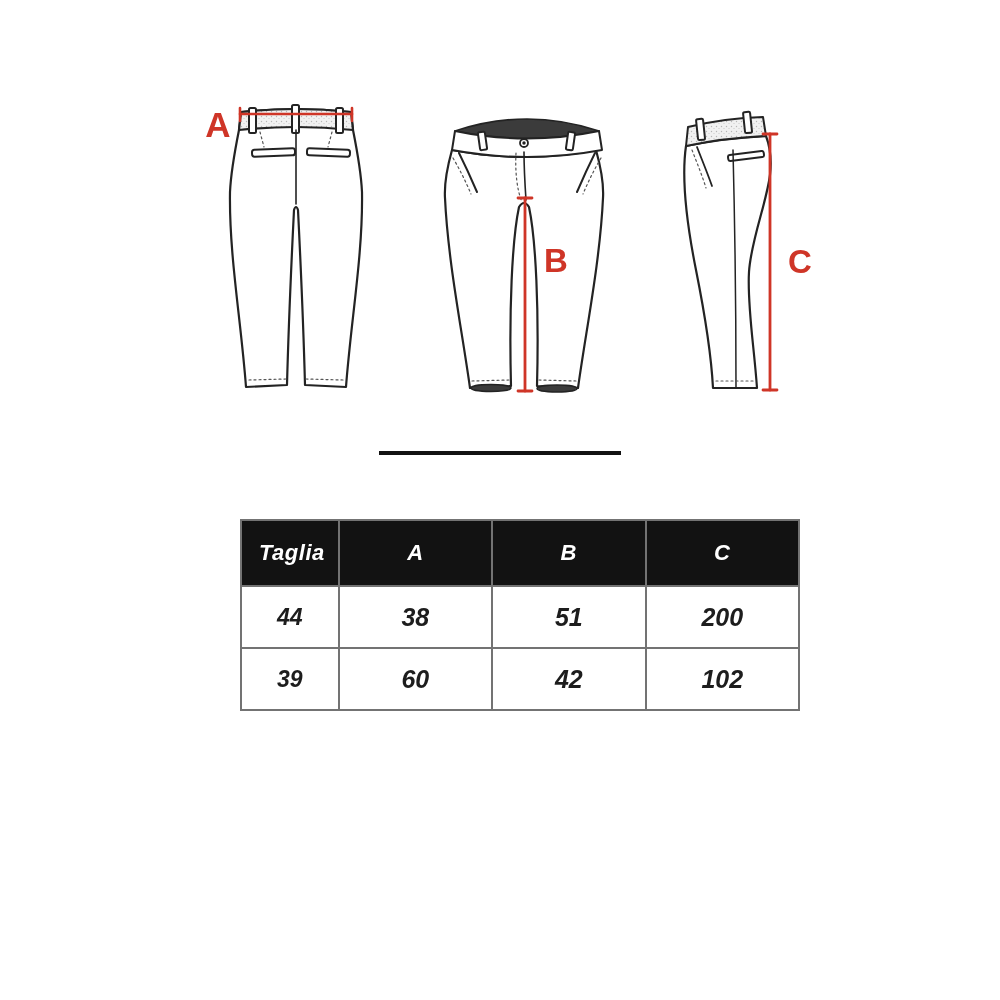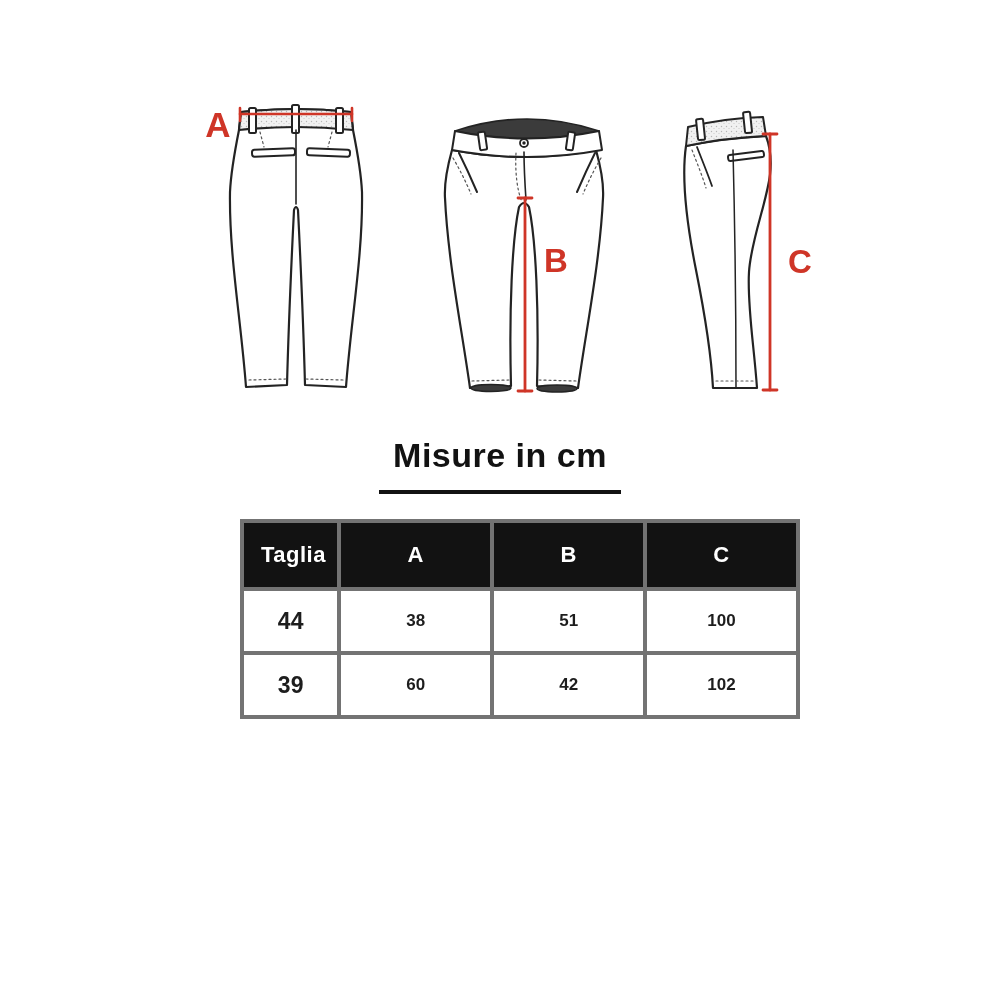--- a/index.html
+++ b/index.html
@@ -17,35 +17,36 @@
   }
   .title-underline{
     width:242px;height:4px;background:#121212;margin:15px auto 0 auto;
   }
 
   table.size-table{
     position:absolute;left:240px;top:519px;width:560px;
     border-collapse:collapse;table-layout:fixed;
   }
   table.size-table th, table.size-table td{
-    border:4px solid #737373;
+    border:2px solid #737373;
+    font-style:italic;
   }
   table.size-table col.c-taglia{width:17.5%;}
   table.size-table col.c-val{width:27.5%;}
   thead th{
     height:62px;background:#121212;color:#ffffff;
     font-size:22px;font-weight:700;text-align:center;letter-spacing:.5px;
   }
   thead th.taglia{text-align:left;padding-left:17px;}
   tbody td{
     height:58px;background:#ffffff;color:#1d1d1d;
     text-align:center;font-weight:700;
   }
   tbody td.size{font-size:23px;}
-  tbody td.val{font-size:17px;}
+  tbody td.val{font-size:25px;}
 </style>
 </head>
 <body>
 
 <div class="canvas">
 
   <svg class="diagrams" width="1000" height="432" viewBox="0 0 1000 432">
     <defs>
       <pattern id="stip" width="5" height="5" patternUnits="userSpaceOnUse">
         <rect width="5" height="5" fill="#f1f1f1"></rect>
@@ -138,21 +139,20 @@
     </g>
 
     <g stroke="#cf3527" stroke-width="2.8" stroke-linecap="round">
       <path d="M770,134 L770,390"></path>
       <path d="M763,134 L777,134 M763,390 L777,390"></path>
     </g>
     <text x="800" y="273" text-anchor="middle" font-size="33" font-weight="800" fill="#cf3527">C</text>
   </svg>
 
   <div class="title-wrap">
-    <h1>Misure in cm</h1>
     <div class="title-underline"></div>
   </div>
 
   <table class="size-table">
     <colgroup>
       <col class="c-taglia">
         <col class="c-val">
         <col class="c-val">
         <col class="c-val">
     </colgroup>
@@ -162,21 +162,21 @@
         <th>A</th>
         <th>B</th>
         <th>C</th>
       </tr>
     </thead>
     <tbody>
       <tr>
         <td class="size">44</td>
         <td class="val">38</td>
         <td class="val">51</td>
-        <td class="val">100</td>
+        <td class="val">200</td>
       </tr>
       <tr>
         <td class="size">39</td>
         <td class="val">60</td>
         <td class="val">42</td>
         <td class="val">102</td>
       </tr>
     </tbody>
   </table>
 

